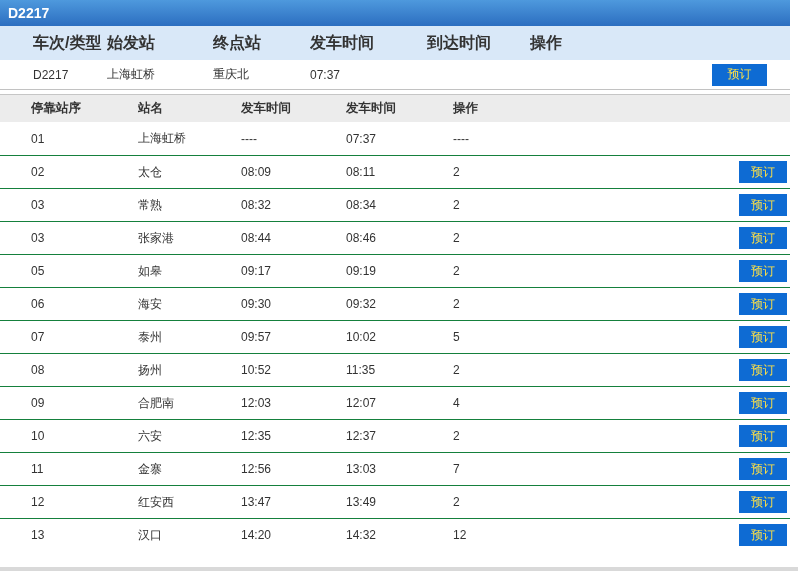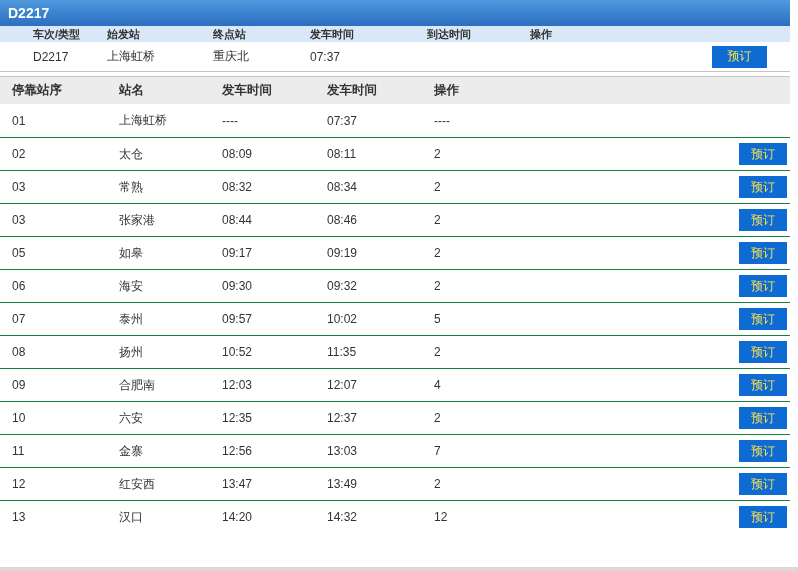--- a/index.html
+++ b/index.html
@@ -34,39 +34,39 @@
   }
 
   
   .t1-grid {
     display: grid;
     grid-template-columns: 74px 106px 97px 117px 103px 180px 1fr;
     align-items: center;
     padding-left: 33px;
   }
   .t1-header {
-    height: 16px;
+    height: 34px;
     background: #d9e8f8;
     font-weight: bold;
-    font-size: 11px;
+    font-size: 16px;
   }
   .t1-row {
     height: 30px;
     border-bottom: 1px solid #c2c2c2;
   }
 
   
   .gap { height: 4px; }
 
   
   .t2-grid {
     display: grid;
     grid-template-columns: 107px 103px 105px 107px 270px 1fr;
     align-items: center;
-    padding-left: 12px;
+    padding-left: 31px;
   }
   .t2-header {
     height: 28px;
     background: #ececec;
     border-top: 1px solid #c6c6c6;
     font-weight: bold;
     font-size: 12.5px;
   }
   .t2-row { height: 33px; background: #fff; }
   .t2-row + .t2-row { border-top: 1px solid #15803d; }

